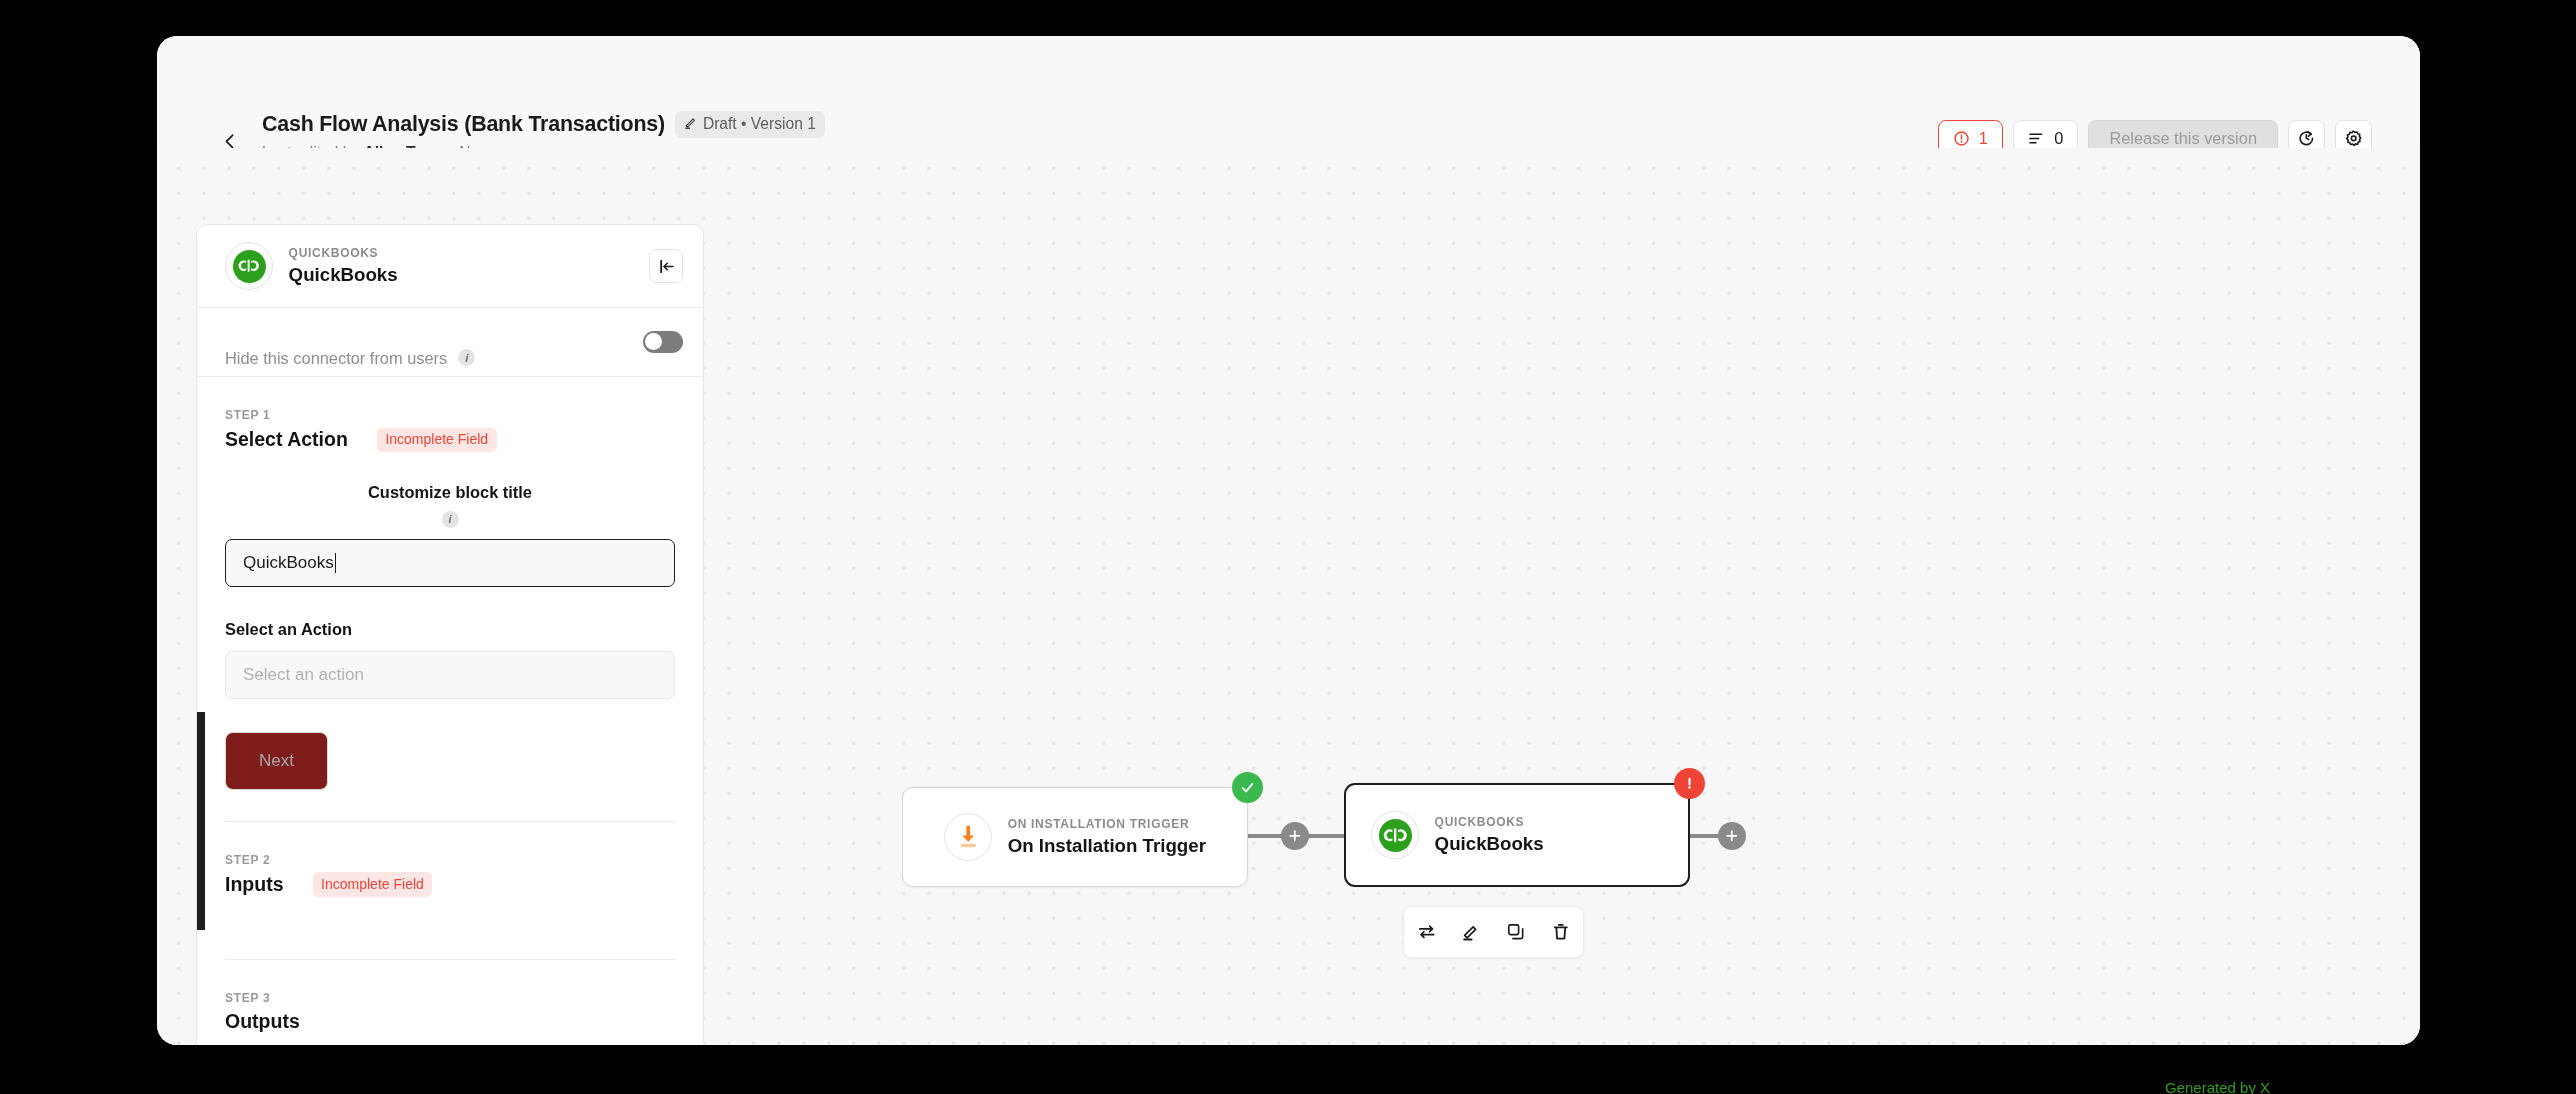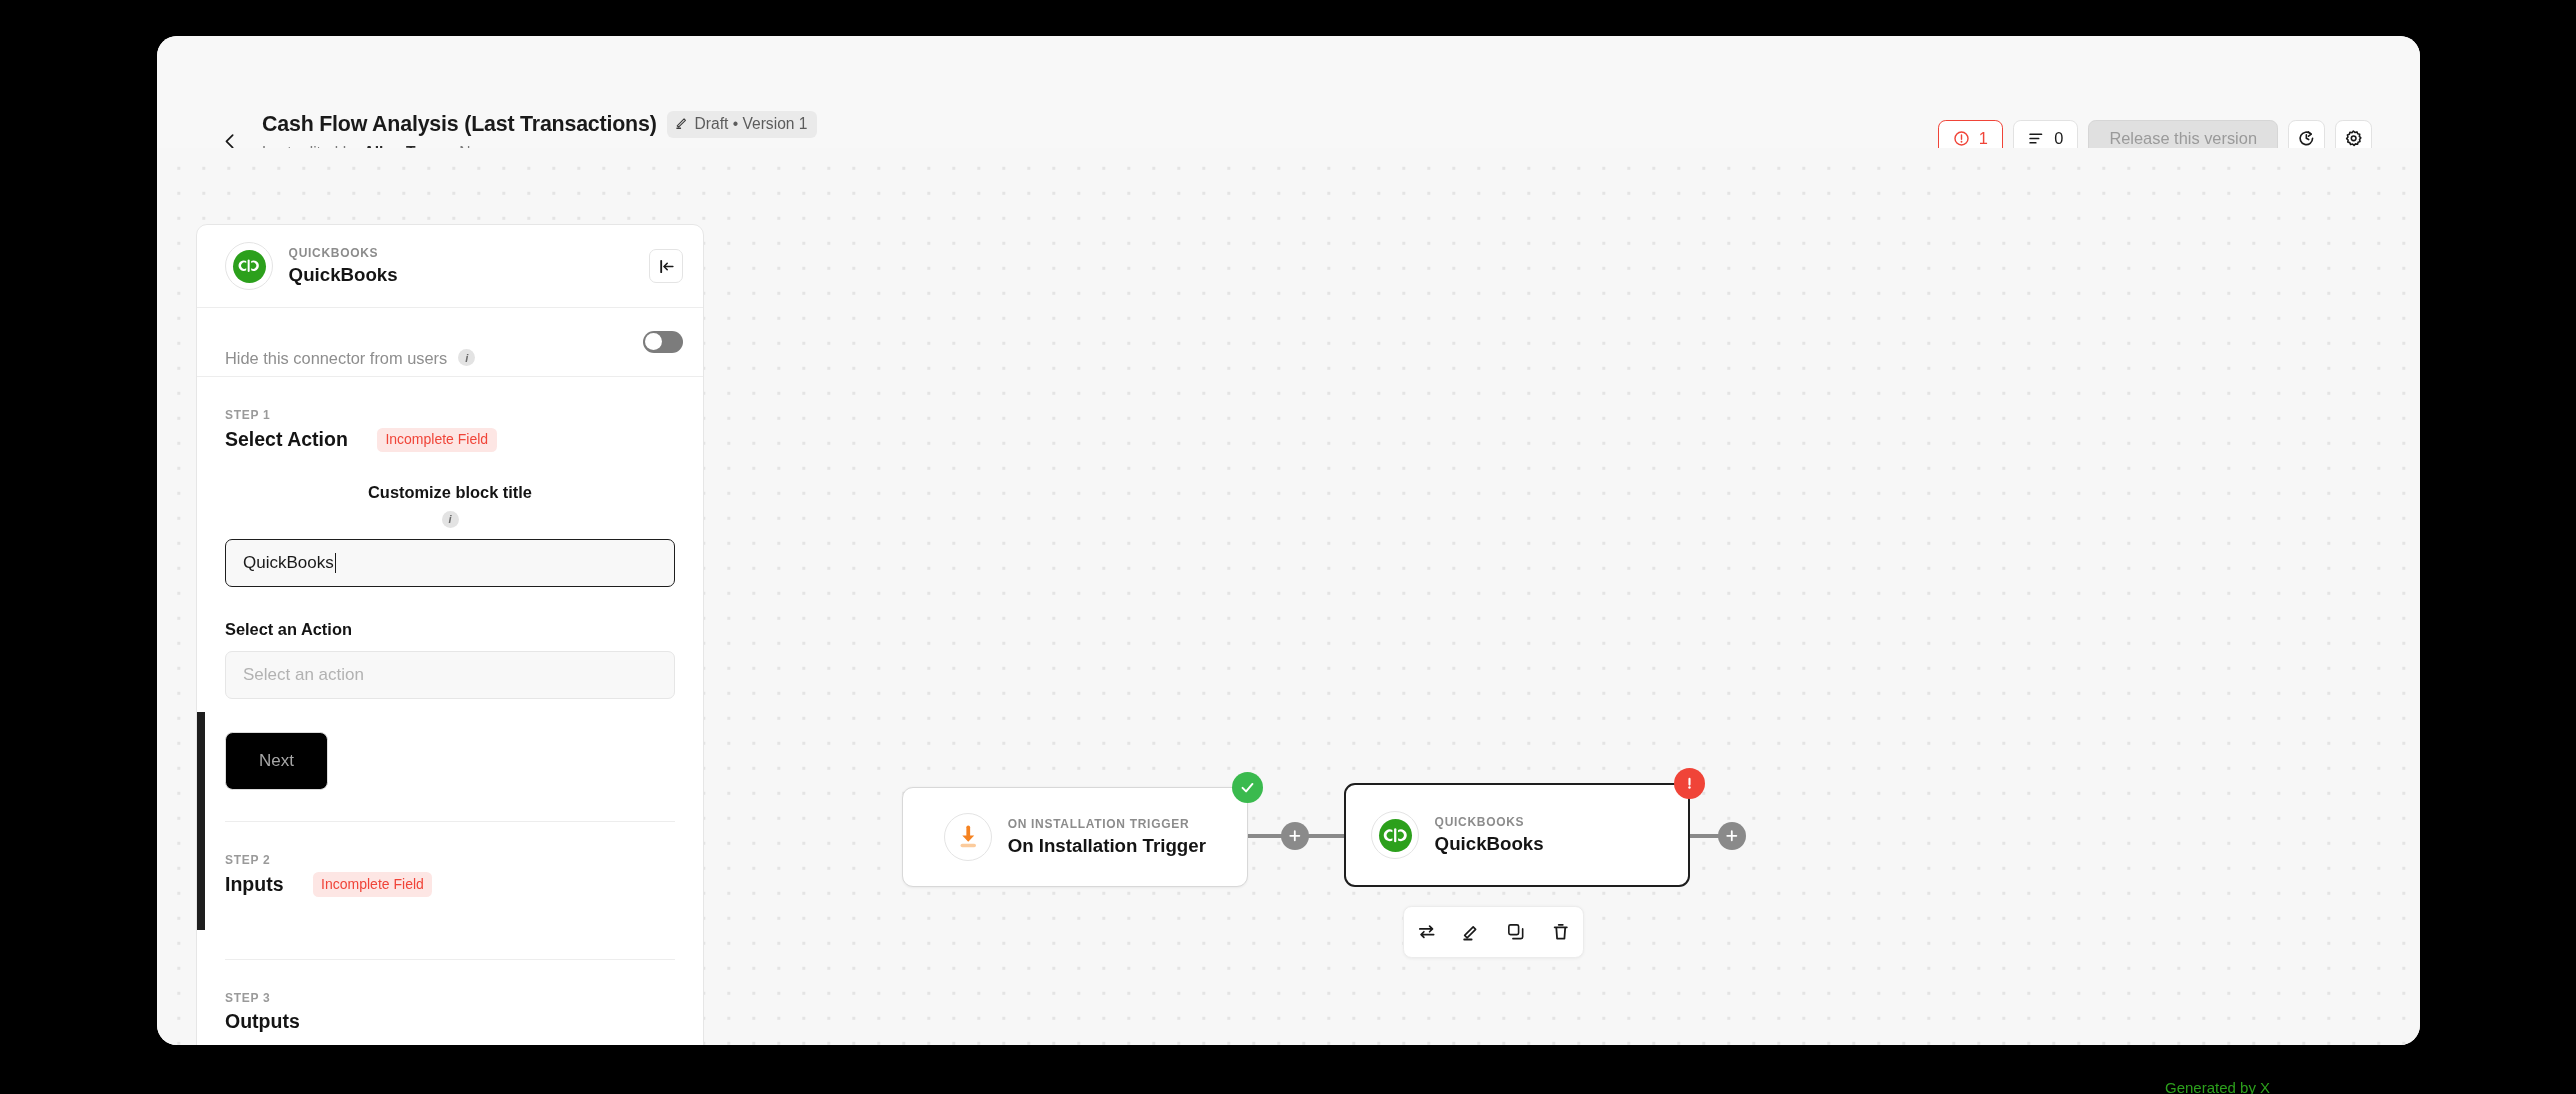--- a/index.html
+++ b/index.html
@@ -216,21 +216,21 @@
     margin-top: 11.7px;
     width: 100%; height: 48px;
     border: 0.8px solid #e6e6e6; border-radius: 7px;
     background: #f8f8f8;
     display: flex; align-items: center; padding: 0 17px;
     font-size: 17px; color: #b2b2b2; cursor: pointer;
   }
   .next-btn {
     margin-top: 33px;
     width: 103px; height: 58px;
-    background: #000000; border: 0.8px solid #dcdcdc;
+    background: #7f1d1d; border: 0.8px solid #dcdcdc;
     border-radius: 7.8px;
     font-size: 17px; color: #a6a6a6;
     font-family: "Liberation Sans", sans-serif;
     cursor: default;
   }
   .sb-divider {
     margin: 31px 0 0 0; height: 0.8px; background: #ededed;
   }
   .step-sec { padding-top: 31px; padding-bottom: 31px; }
 
@@ -332,21 +332,21 @@
   <div class="header">
 
     <div class="back-btn">
       <svg viewBox="0 0 24 24">
         <path d="M15 4 L7 12 L15 20" fill="none" stroke="#1a1a1a" stroke-width="2.2" stroke-linecap="round" stroke-linejoin="round"></path>
       </svg>
     </div>
 
     <div class="title-block">
       <div class="title-row">
-        <div class="wf-title">Cash Flow Analysis (Last Transactions)</div>
+        <div class="wf-title">Cash Flow Analysis (Bank Transactions)</div>
         <div class="draft-chip">
           <svg viewBox="0 0 24 24">
             <path d="M4 20 L16.5 7.5 L19 10 L6.5 22.5 Z" fill="none" stroke="#3d3d3d" stroke-width="2" stroke-linejoin="round" transform="translate(0,-4)"></path>
             <path d="M3.5 20.5 L10 20.5" stroke="#3d3d3d" stroke-width="2.4" stroke-linecap="round"></path>
           </svg>
           <span>Draft • Version 1</span>
         </div>
       </div>
       <div class="wf-sub"><span>Last edited by </span><b>Alloy Team</b><span> - Now</span></div>
     </div>

